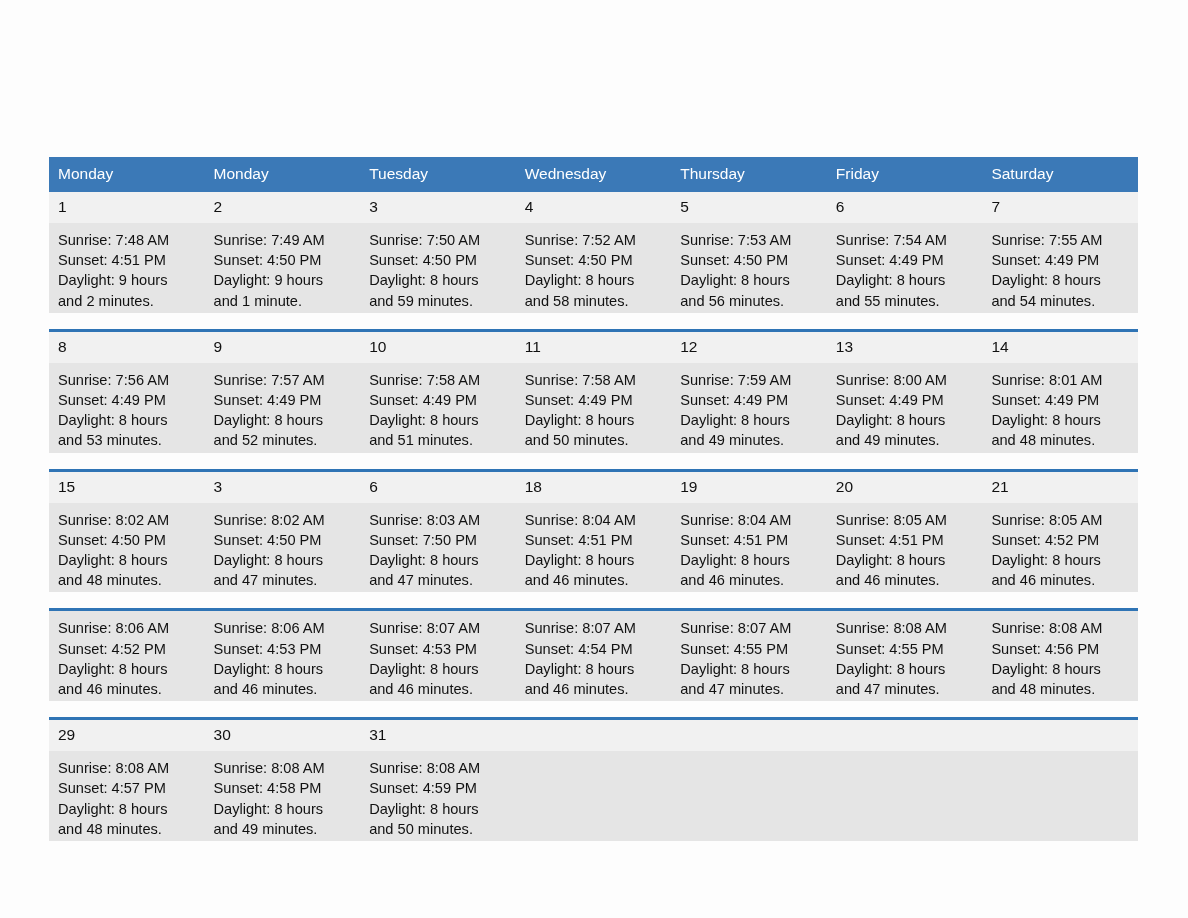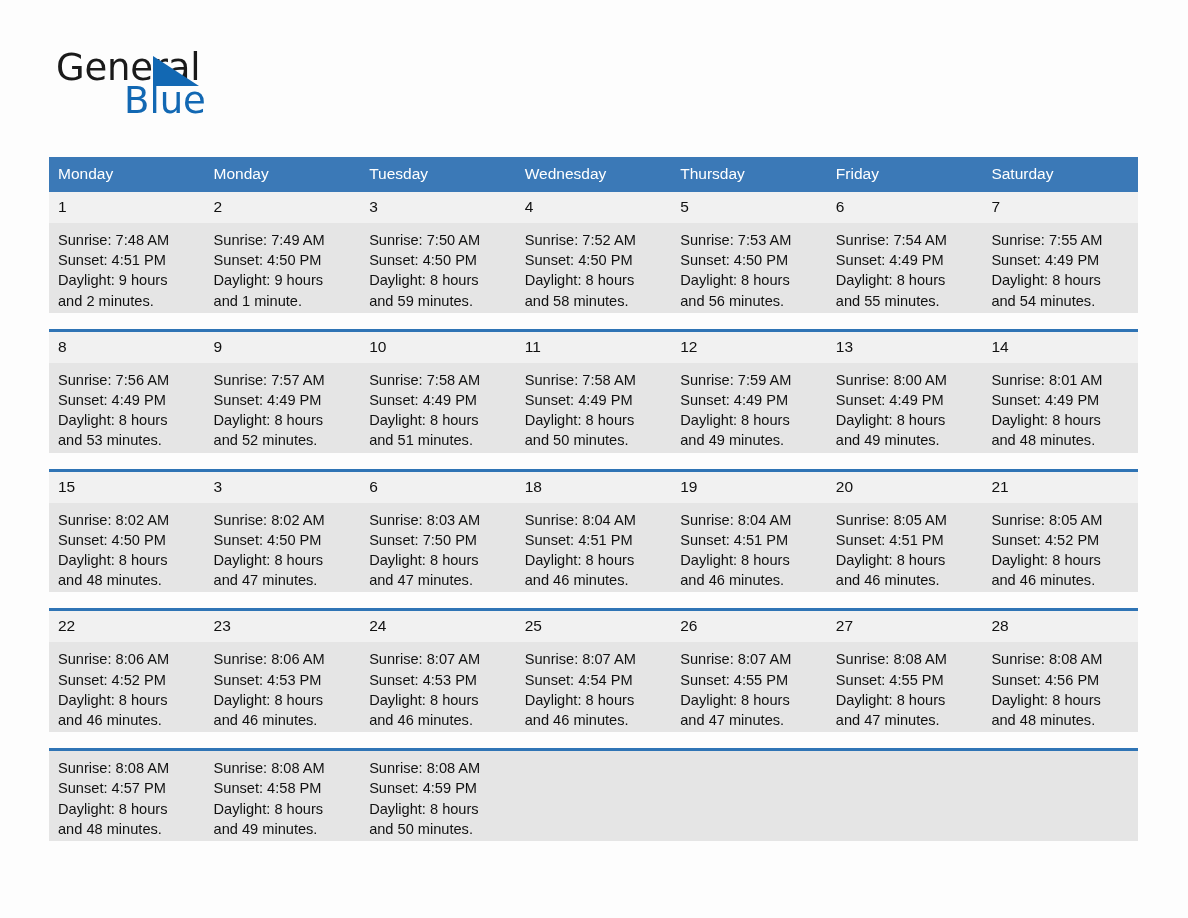--- a/index.html
+++ b/index.html
@@ -147,25 +147,20 @@
     white-space: pre-line;
   }
 </style>
 </head>
 <body>
 
 <div class="page">
 
   <div class="header">
 
-    <div class="logo">
-      <span class="logo-general">General</span>
-      <span class="logo-tri"></span>
-      <span class="logo-blue">Blue</span>
-    </div>
 
     <div class="title-block">
     </div>
 
   </div>
 
   <table class="calendar">
     <colgroup>
       <col>
         <col>
@@ -361,29 +356,20 @@
 and 46 minutes.</div>
           </td>
       </tr>
       <tr class="week-gap">
           <td colspan="7"></td>
         </tr>
       <tr class="week-sep">
           <td colspan="7"></td>
         </tr>
 
-      <tr class="daynum-row">
-        <td>22</td>
-        <td>23</td>
-        <td>24</td>
-        <td>25</td>
-        <td>26</td>
-        <td>27</td>
-        <td>28</td>
-      </tr>
       <tr class="detail-row">
         <td>
             <div class="detail">Sunrise: 8:06 AM
 Sunset: 4:52 PM
 Daylight: 8 hours
 and 46 minutes.</div>
           </td>
         <td>
             <div class="detail">Sunrise: 8:06 AM
 Sunset: 4:53 PM
@@ -421,20 +407,29 @@
 and 48 minutes.</div>
           </td>
       </tr>
       <tr class="week-gap">
           <td colspan="7"></td>
         </tr>
       <tr class="week-sep">
           <td colspan="7"></td>
         </tr>
 
+      <tr class="daynum-row">
+        <td>29</td>
+        <td>30</td>
+        <td>31</td>
+        <td class="empty"></td>
+        <td class="empty"></td>
+        <td class="empty"></td>
+        <td class="empty"></td>
+      </tr>
       <tr class="detail-row">
         <td>
             <div class="detail">Sunrise: 8:08 AM
 Sunset: 4:57 PM
 Daylight: 8 hours
 and 48 minutes.</div>
           </td>
         <td>
             <div class="detail">Sunrise: 8:08 AM
 Sunset: 4:58 PM

